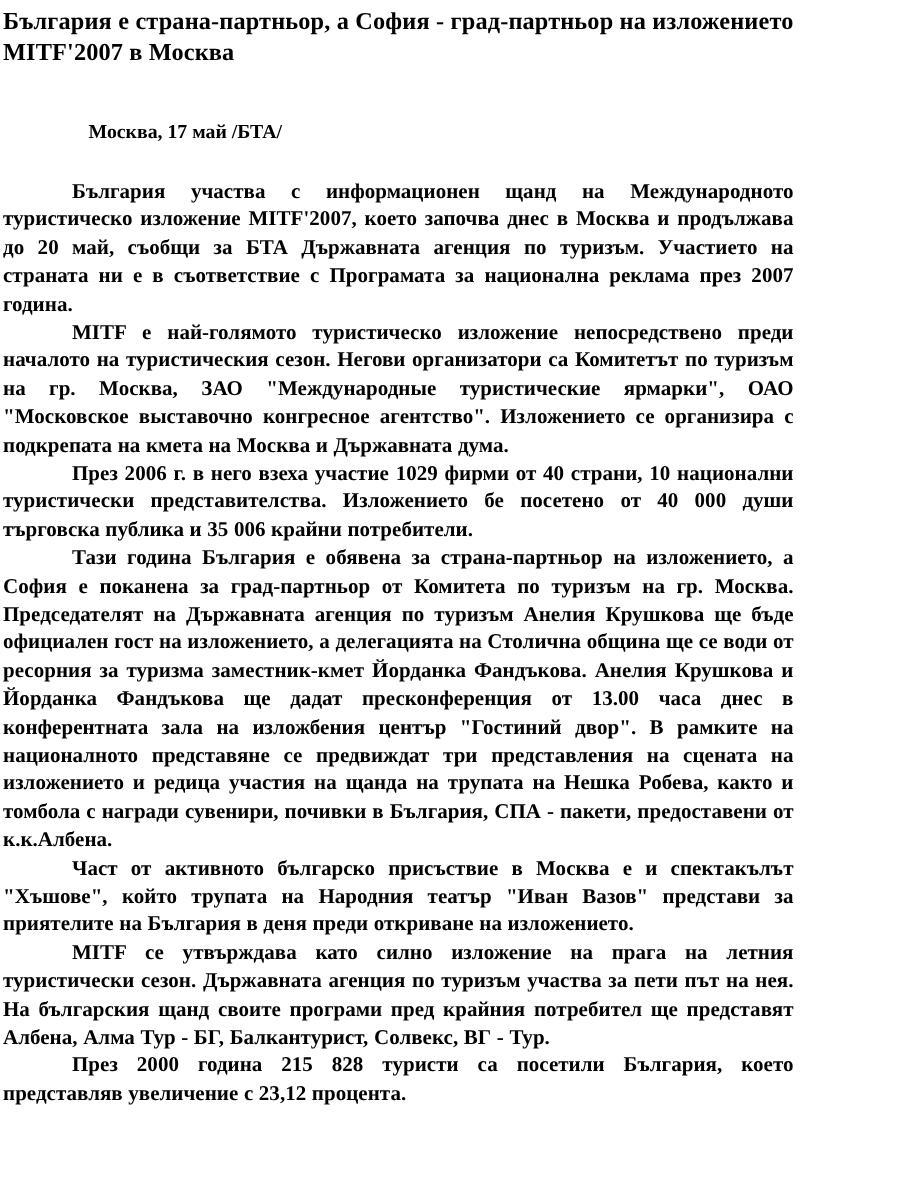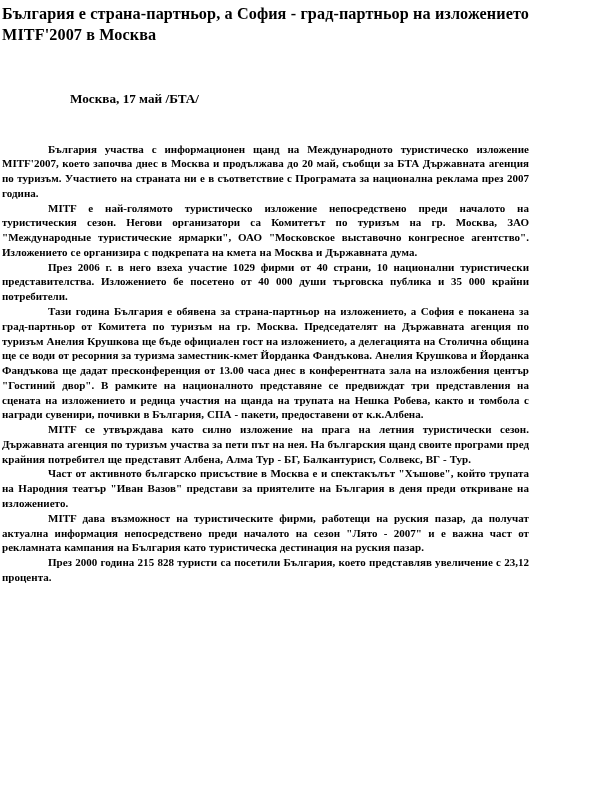--- a/index.html
+++ b/index.html
@@ -26,36 +26,36 @@
     margin: 0;
     padding: 4px 2px 0 2px;
     font-size: 16.2px;
     font-weight: bold;
     line-height: 1.31;
     text-align: justify;
     text-align-last: left;
     letter-spacing: 0.1px;
   }
   .dateline {
-    margin: 16px;
+    margin: 5px;
     padding: 0 2px;
     font-size: 13.2px;
     font-weight: bold;
     line-height: 1.3;
     text-indent: 52px;
     padding-top: 28px;
   }
   .body-block {
     margin: 0;
     padding: 0 2px;
     padding-top: 18px;
   }
   p.para {
     margin: 0;
-    font-size: 11px;
+    font-size: 14px;
     font-weight: bold;
     line-height: 1.343;
     text-align: justify;
     text-align-last: left;
     text-indent: 46px;
     letter-spacing: 0.02px;
     word-spacing: 0.2px;
     hyphens: none;
   }
 </style>
@@ -64,21 +64,20 @@
 
 <div class="page">
 
   <h1 class="doc-title">България е страна-партньор, а София - град-партньор на изложението MITF'2007 в Москва</h1>
 
   <div class="dateline">Москва, 17 май /БТА/</div>
 
   <div class="body-block">
     <p class="para">България участва с информационен щанд на Международното туристическо изложение MITF'2007, което започва днес в Москва и продължава до 20 май, съобщи за БТА Държавната агенция по туризъм. Участието на страната ни е в съответствие с Програмата за национална реклама през 2007 година.</p>
     <p class="para">MITF е най-голямото туристическо изложение непосредствено преди началото на туристическия сезон. Негови организатори са Комитетът по туризъм на гр. Москва, ЗАО "Международные туристические ярмарки", ОАО "Московское выставочно конгресное агентство". Изложението се организира с подкрепата на кмета на Москва и Държавната дума.</p>
-    <p class="para">През 2006 г. в него взеха участие 1029 фирми от 40 страни, 10 национални туристически представителства. Изложението бе посетено от 40 000 души търговска публика и 35 000 крайни потребители.</p>
+    <p class="para">През 2006 г. в него взеха участие 1029 фирми от 40 страни, 10 национални туристически представителства. Изложението бе посетено от 40 000 души търговска публика и 35 006 крайни потребители.</p>
     <p class="para">Тази година България е обявена за страна-партньор на изложението, а София е поканена за град-партньор от Комитета по туризъм на гр. Москва. Председателят на Държавната агенция по туризъм Анелия Крушкова ще бъде официален гост на изложението, а делегацията на Столична община ще се води от ресорния за туризма заместник-кмет Йорданка Фандъкова. Анелия Крушкова и Йорданка Фандъкова ще дадат пресконференция от 13.00 часа днес в конферентната зала на изложбения център "Гостиний двор". В рамките на националното представяне се предвиждат три представления на сцената на изложението и редица участия на щанда на трупата на Нешка Робева, както и томбола с награди сувенири, почивки в България, СПА - пакети, предоставени от к.к.Албена.</p>
+    <p class="para">Част от активното българско присъствие в Москва е и спектакълът "Хъшове", който трупата на Народния театър "Иван Вазов" представи за приятелите на България в деня преди откриване на изложението.</p>
     <p class="para">MITF се утвърждава като силно изложение на прага на летния туристически сезон. Държавната агенция по туризъм участва за пети път на нея. На българския щанд своите програми пред крайния потребител ще представят Албена, Алма Тур - БГ, Балкантурист, Солвекс, ВГ - Тур.</p>
-    <p class="para">Част от активното българско присъствие в Москва е и спектакълът "Хъшове", който трупата на Народния театър "Иван Вазов" представи за приятелите на България в деня преди откриване на изложението.</p>
-    <p class="para">MITF дава възможност на туристическите фирми, работещи на руския пазар, да получат актуална информация непосредствено преди началото на сезон "Лято - 2007" и е важна част от рекламната кампания на България като туристическа дестинация на руския пазар.</p>
     <p class="para">През 2000 година 215 828 туристи са посетили България, което представляв увеличение с 23,12 процента.</p>
   </div>
 
 </div>
 
 </body></html>

